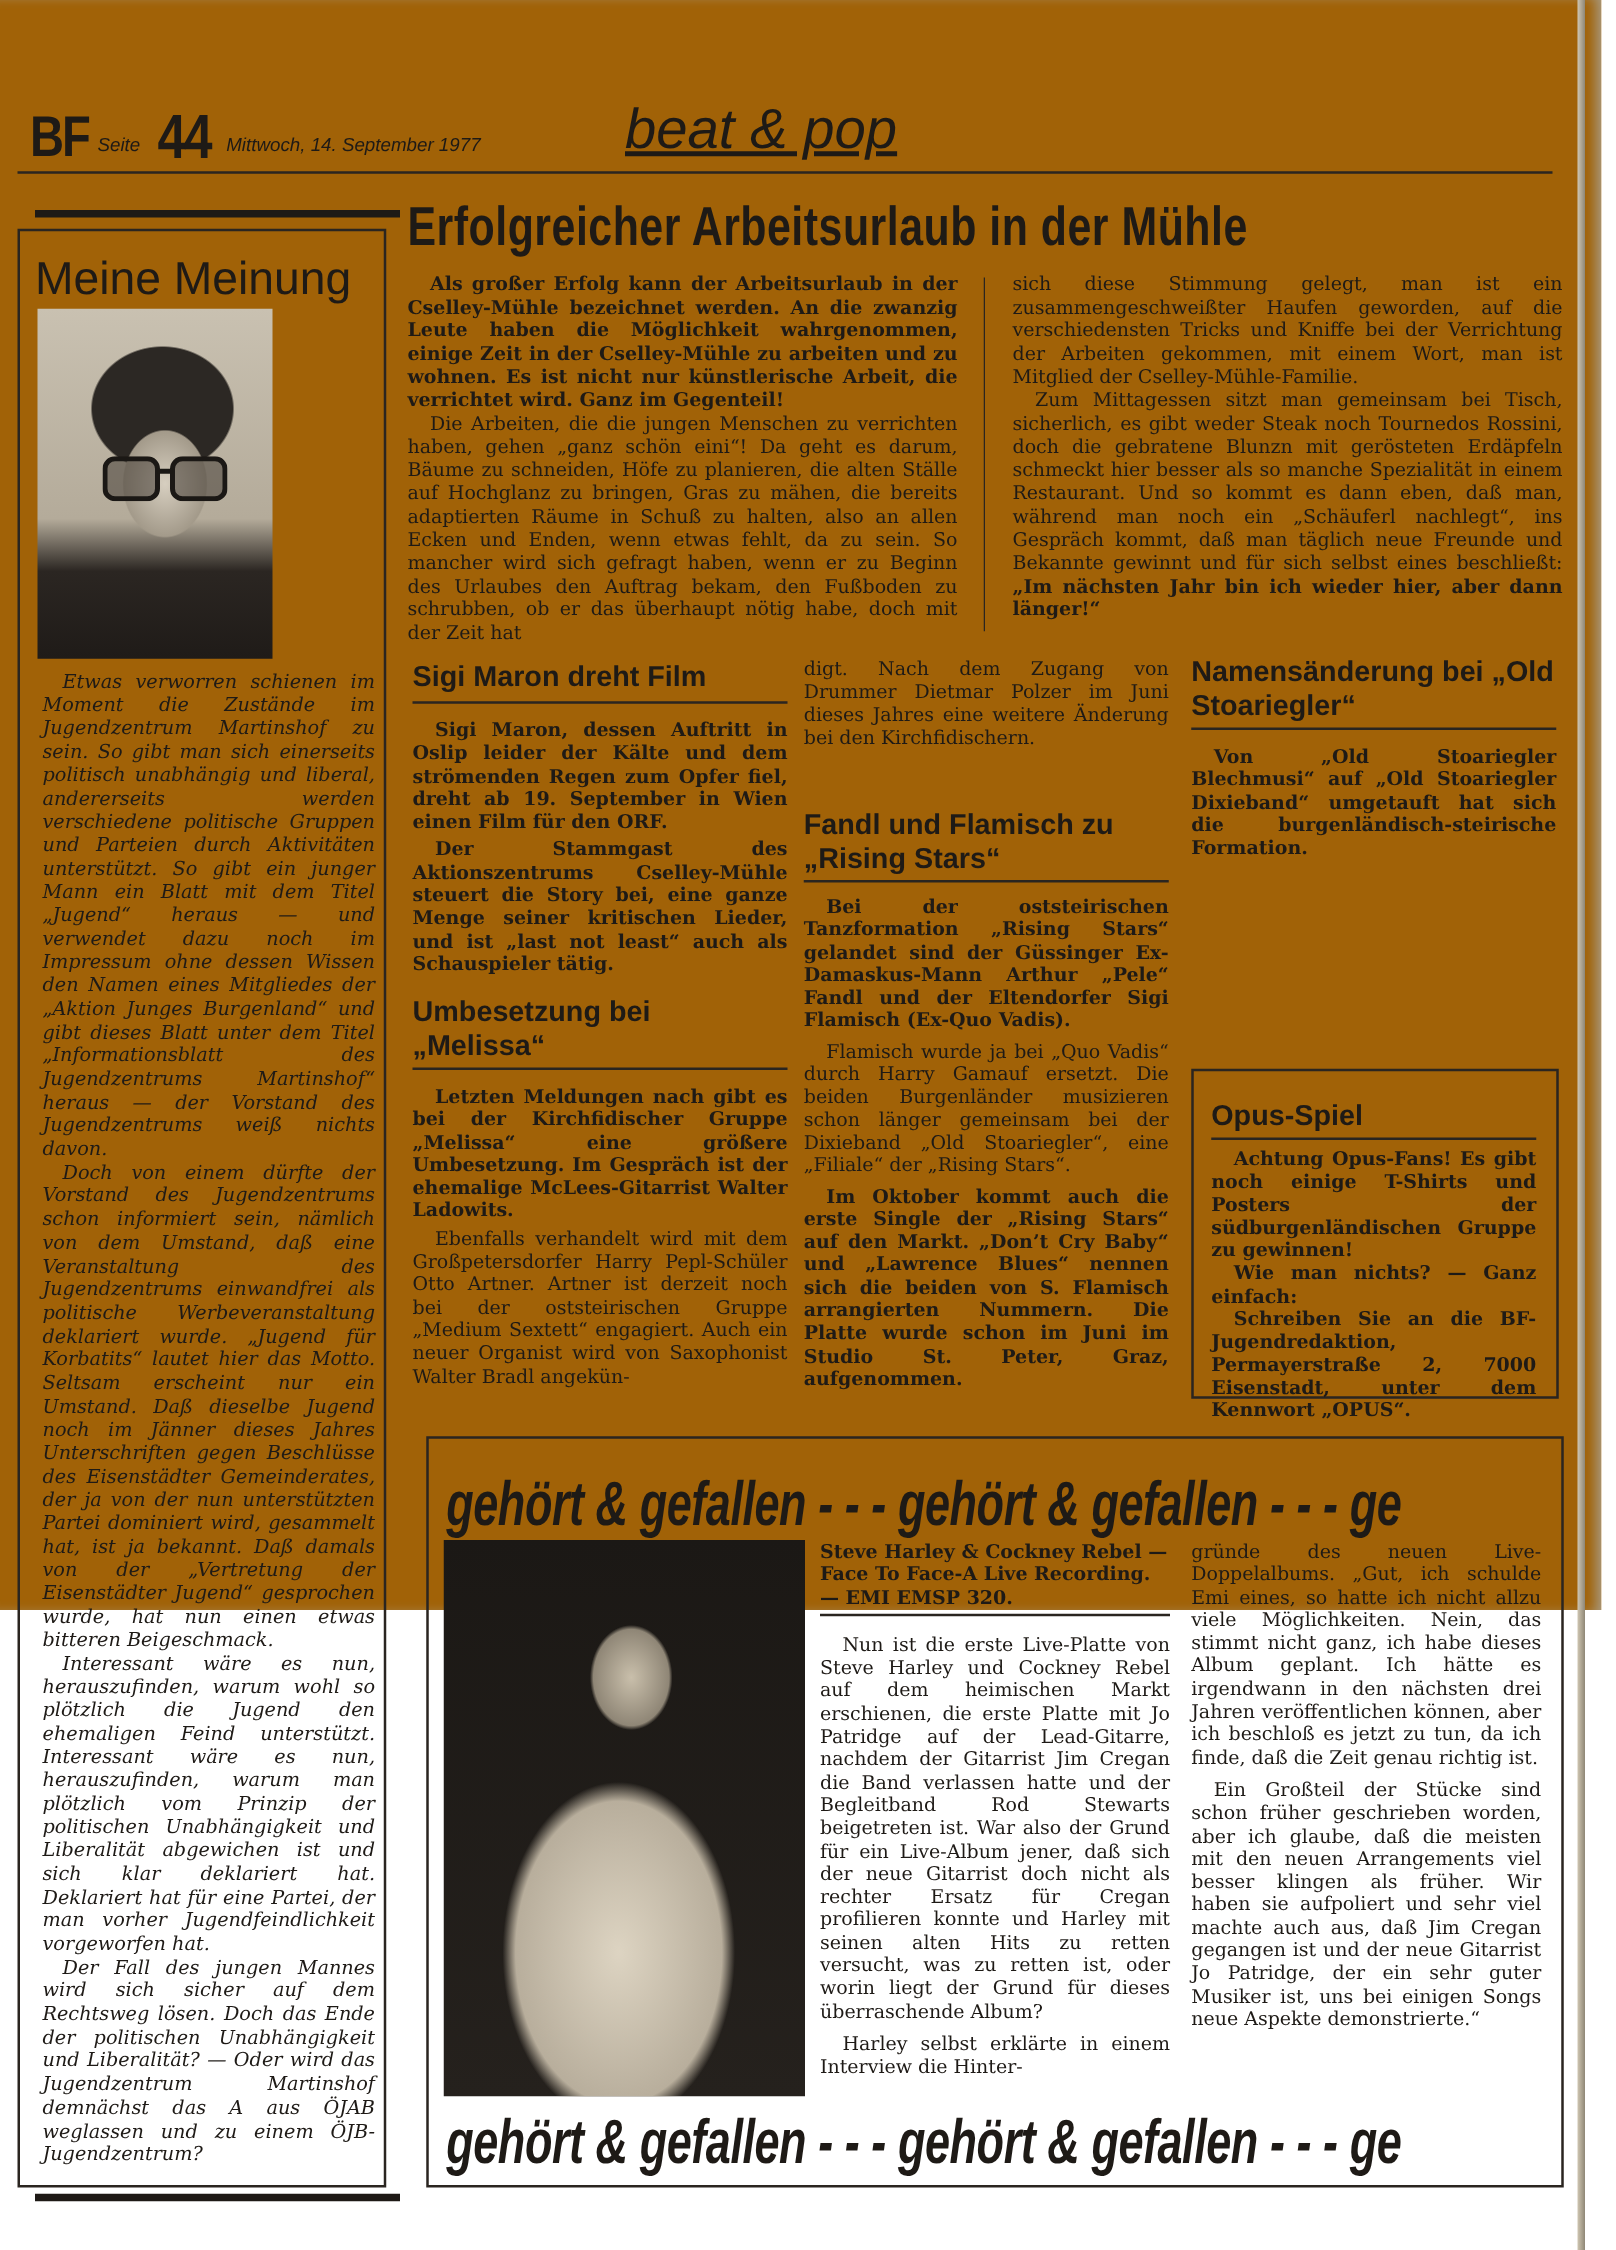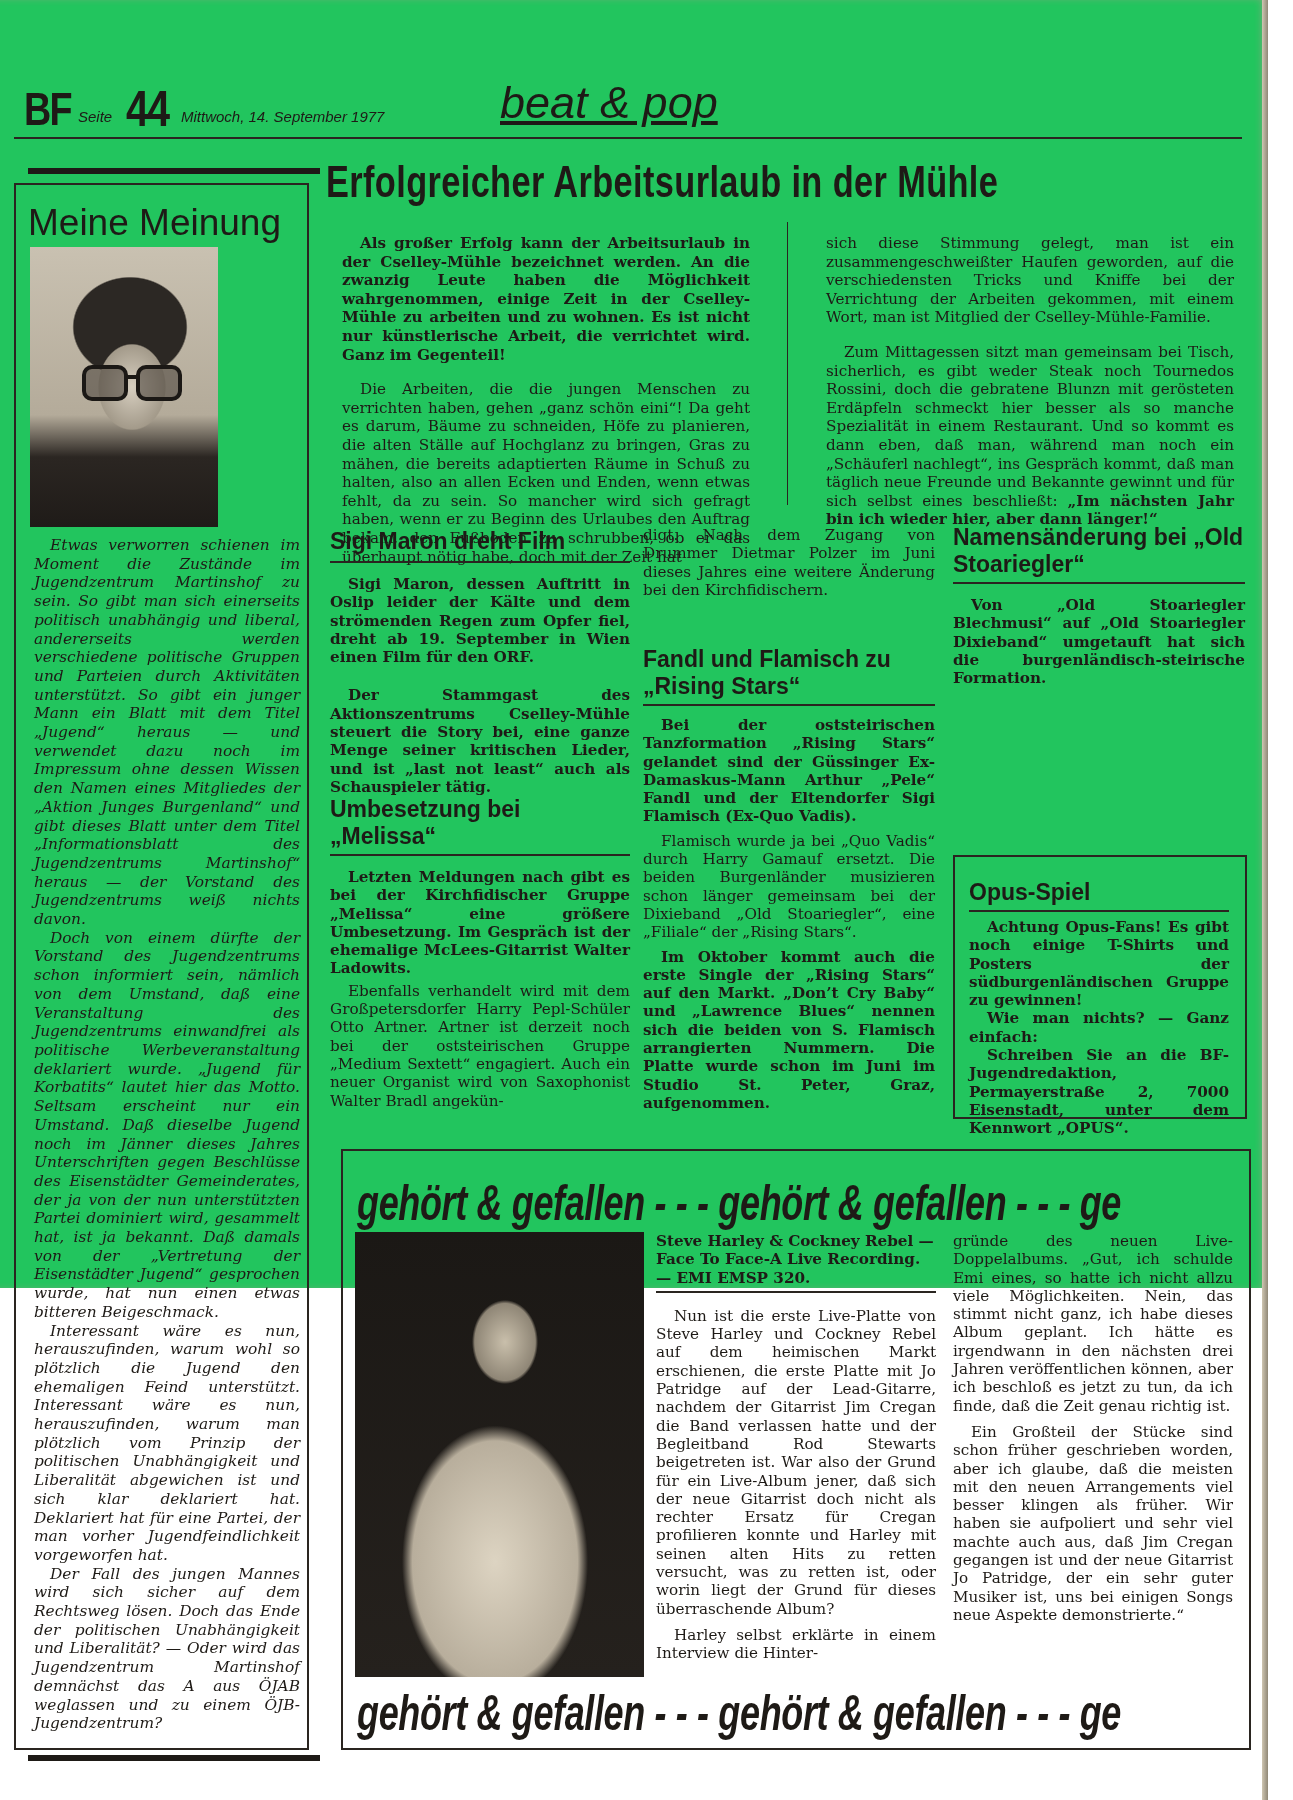--- a/index.html
+++ b/index.html
@@ -4,22 +4,23 @@
 <style>
   html, body { margin: 0; padding: 0; }
   body {
     width: 1293px; height: 1800px; position: relative; overflow: hidden;
     background: #ffffff;
     font-family: "DejaVu Serif", serif;
     color: #1e1a16;
   }
   .page {
     position: absolute; left: 0; top: 0; width: 1268px; height: 1288px;
-    background: #22c55e;
+    background: #a16207;
     box-shadow: inset -8px 0 10px -4px #a89e8a;
+    padding-left: 13px;
   }
   .edge { position: absolute; left: 1262px; top: 0; width: 6px; height: 1800px; background: linear-gradient(to right,#cfc6b2,#8f8776); }
   .abs { position: absolute; }
 
   
   .hdr-bf { left: 24px; top: 86px; font-family: "Liberation Sans", sans-serif; font-weight: 900; font-size: 46px; letter-spacing: -2px; transform: scaleX(0.82); transform-origin: left; line-height: 1; }
   .hdr-seite { left: 78px; top: 108px; font-family: "Liberation Sans", sans-serif; font-style: italic; font-size: 15px; }
   .hdr-num { left: 126px; top: 84px; font-family: "Liberation Sans", sans-serif; font-weight: 900; font-size: 50px; letter-spacing: -2px; transform: scaleX(0.82); transform-origin: left; line-height: 1; }
   .hdr-date { left: 181px; top: 108px; font-family: "Liberation Sans", sans-serif; font-style: italic; font-size: 15px; }
   .hdr-section { left: 500px; top: 80px; font-family: "Liberation Sans", sans-serif; font-style: italic; font-size: 45px; line-height: 1; text-decoration: underline; }
@@ -35,21 +36,21 @@
       radial-gradient(ellipse 80px 70px at 100px 80px, #2c2824 0%, #2c2824 70%, transparent 72%),
       linear-gradient(to bottom, #c9c1b1 0%, #b4ab9a 60%, #2b2622 75%, #1f1b18 100%);
   }
   .portrait .glasses { position: absolute; left: 52px; top: 118px; width: 100px; height: 36px; }
   .meinung-text { left: 34px; top: 536px; width: 266px; font-style: italic; font-size: 15.4px; line-height: 18.7px; text-align: justify; }
   .meinung-text p { margin: 0; text-indent: 16px; }
 
   
   .main-headline { left: 326px; top: 160px; width: 920px; font-family: "Liberation Sans", sans-serif; font-weight: 900; font-size: 44px; line-height: 1; transform: scaleX(0.78); transform-origin: left; white-space: nowrap; letter-spacing: 0.5px; }
   .article-col { font-size: 15.2px; line-height: 18.6px; text-align: justify; }
-  .article-col p { margin: 16px; text-indent: 18px; }
+  .article-col p { margin: 0; text-indent: 18px; }
   .col-a { left: 326px; top: 218px; width: 440px; }
   .col-b { left: 810px; top: 218px; width: 440px; }
   .col-divider { left: 787px; top: 222px; width: 1px; height: 283px; background: #2a2520; }
   b, .bold { font-weight: bold; }
 
   
   .sub-h { font-family: "Liberation Sans", sans-serif; font-weight: bold; font-size: 23px; line-height: 27px; }
   .sub-rule { height: 2px; background: #2a2520; }
   .small-col { font-size: 15.2px; line-height: 18.3px; text-align: justify; }
   .small-col p { margin: 0; text-indent: 18px; }
@@ -106,21 +107,21 @@
   <div class="abs article-col col-b">
     <p style="text-indent:0">sich diese Stimmung gelegt, man ist ein zusammengeschweißter Haufen geworden, auf die verschiedensten Tricks und Kniffe bei der Verrichtung der Arbeiten gekommen, mit einem Wort, man ist Mitglied der Cselley-Mühle-Familie.</p>
     <p><span>Zum Mittagessen sitzt man gemeinsam bei Tisch, sicherlich, es gibt weder Steak noch Tournedos Rossini, doch die gebratene Blunzn mit gerösteten Erdäpfeln schmeckt hier besser als so manche Spezialität in einem Restaurant. Und so kommt es dann eben, daß man, während man noch ein „Schäuferl nachlegt“, ins Gespräch kommt, daß man täglich neue Freunde und Bekannte gewinnt und für sich selbst eines beschließt:</span> <b>„Im nächsten Jahr bin ich wieder hier, aber dann länger!“</b></p>
   </div>
 
   <div class="abs" style="left:330px;top:528px;width:300px;">
     <div class="sub-h">Sigi Maron dreht Film</div>
     <div class="sub-rule" style="margin-top:6px;"></div>
     <div class="small-col bold" style="margin-top:12px;">
       <p>Sigi Maron, dessen Auftritt in Oslip leider der Kälte und dem strömenden Regen zum Opfer fiel, dreht ab 19. September in Wien einen Film für den ORF.</p>
-      <p style="margin-top:20px;">Der Stammgast des Aktionszentrums Cselley-Mühle steuert die Story bei, eine ganze Menge seiner kritischen Lieder, und ist „last not least“ auch als Schauspieler tätig.</p>
+      <p style="margin-top:4px;">Der Stammgast des Aktionszentrums Cselley-Mühle steuert die Story bei, eine ganze Menge seiner kritischen Lieder, und ist „last not least“ auch als Schauspieler tätig.</p>
     </div>
   </div>
 
   <div class="abs" style="left:330px;top:796px;width:300px;">
     <div class="sub-h">Umbesetzung bei „Melissa“</div>
     <div class="sub-rule" style="margin-top:4px;"></div>
     <div class="small-col" style="margin-top:12px;">
       <p class="bold">Letzten Meldungen nach gibt es bei der Kirchfidischer Gruppe „Melissa“ eine größere Umbesetzung. Im Gespräch ist der ehemalige McLees-Gitarrist Walter Ladowits.</p>
       <p style="margin-top:4px;">Ebenfalls verhandelt wird mit dem Großpetersdorfer Harry Pepl-Schüler Otto Artner. Artner ist derzeit noch bei der oststeirischen Gruppe „Medium Sextett“ engagiert. Auch ein neuer Organist wird von Saxophonist Walter Bradl angekün-</p>
     </div>

